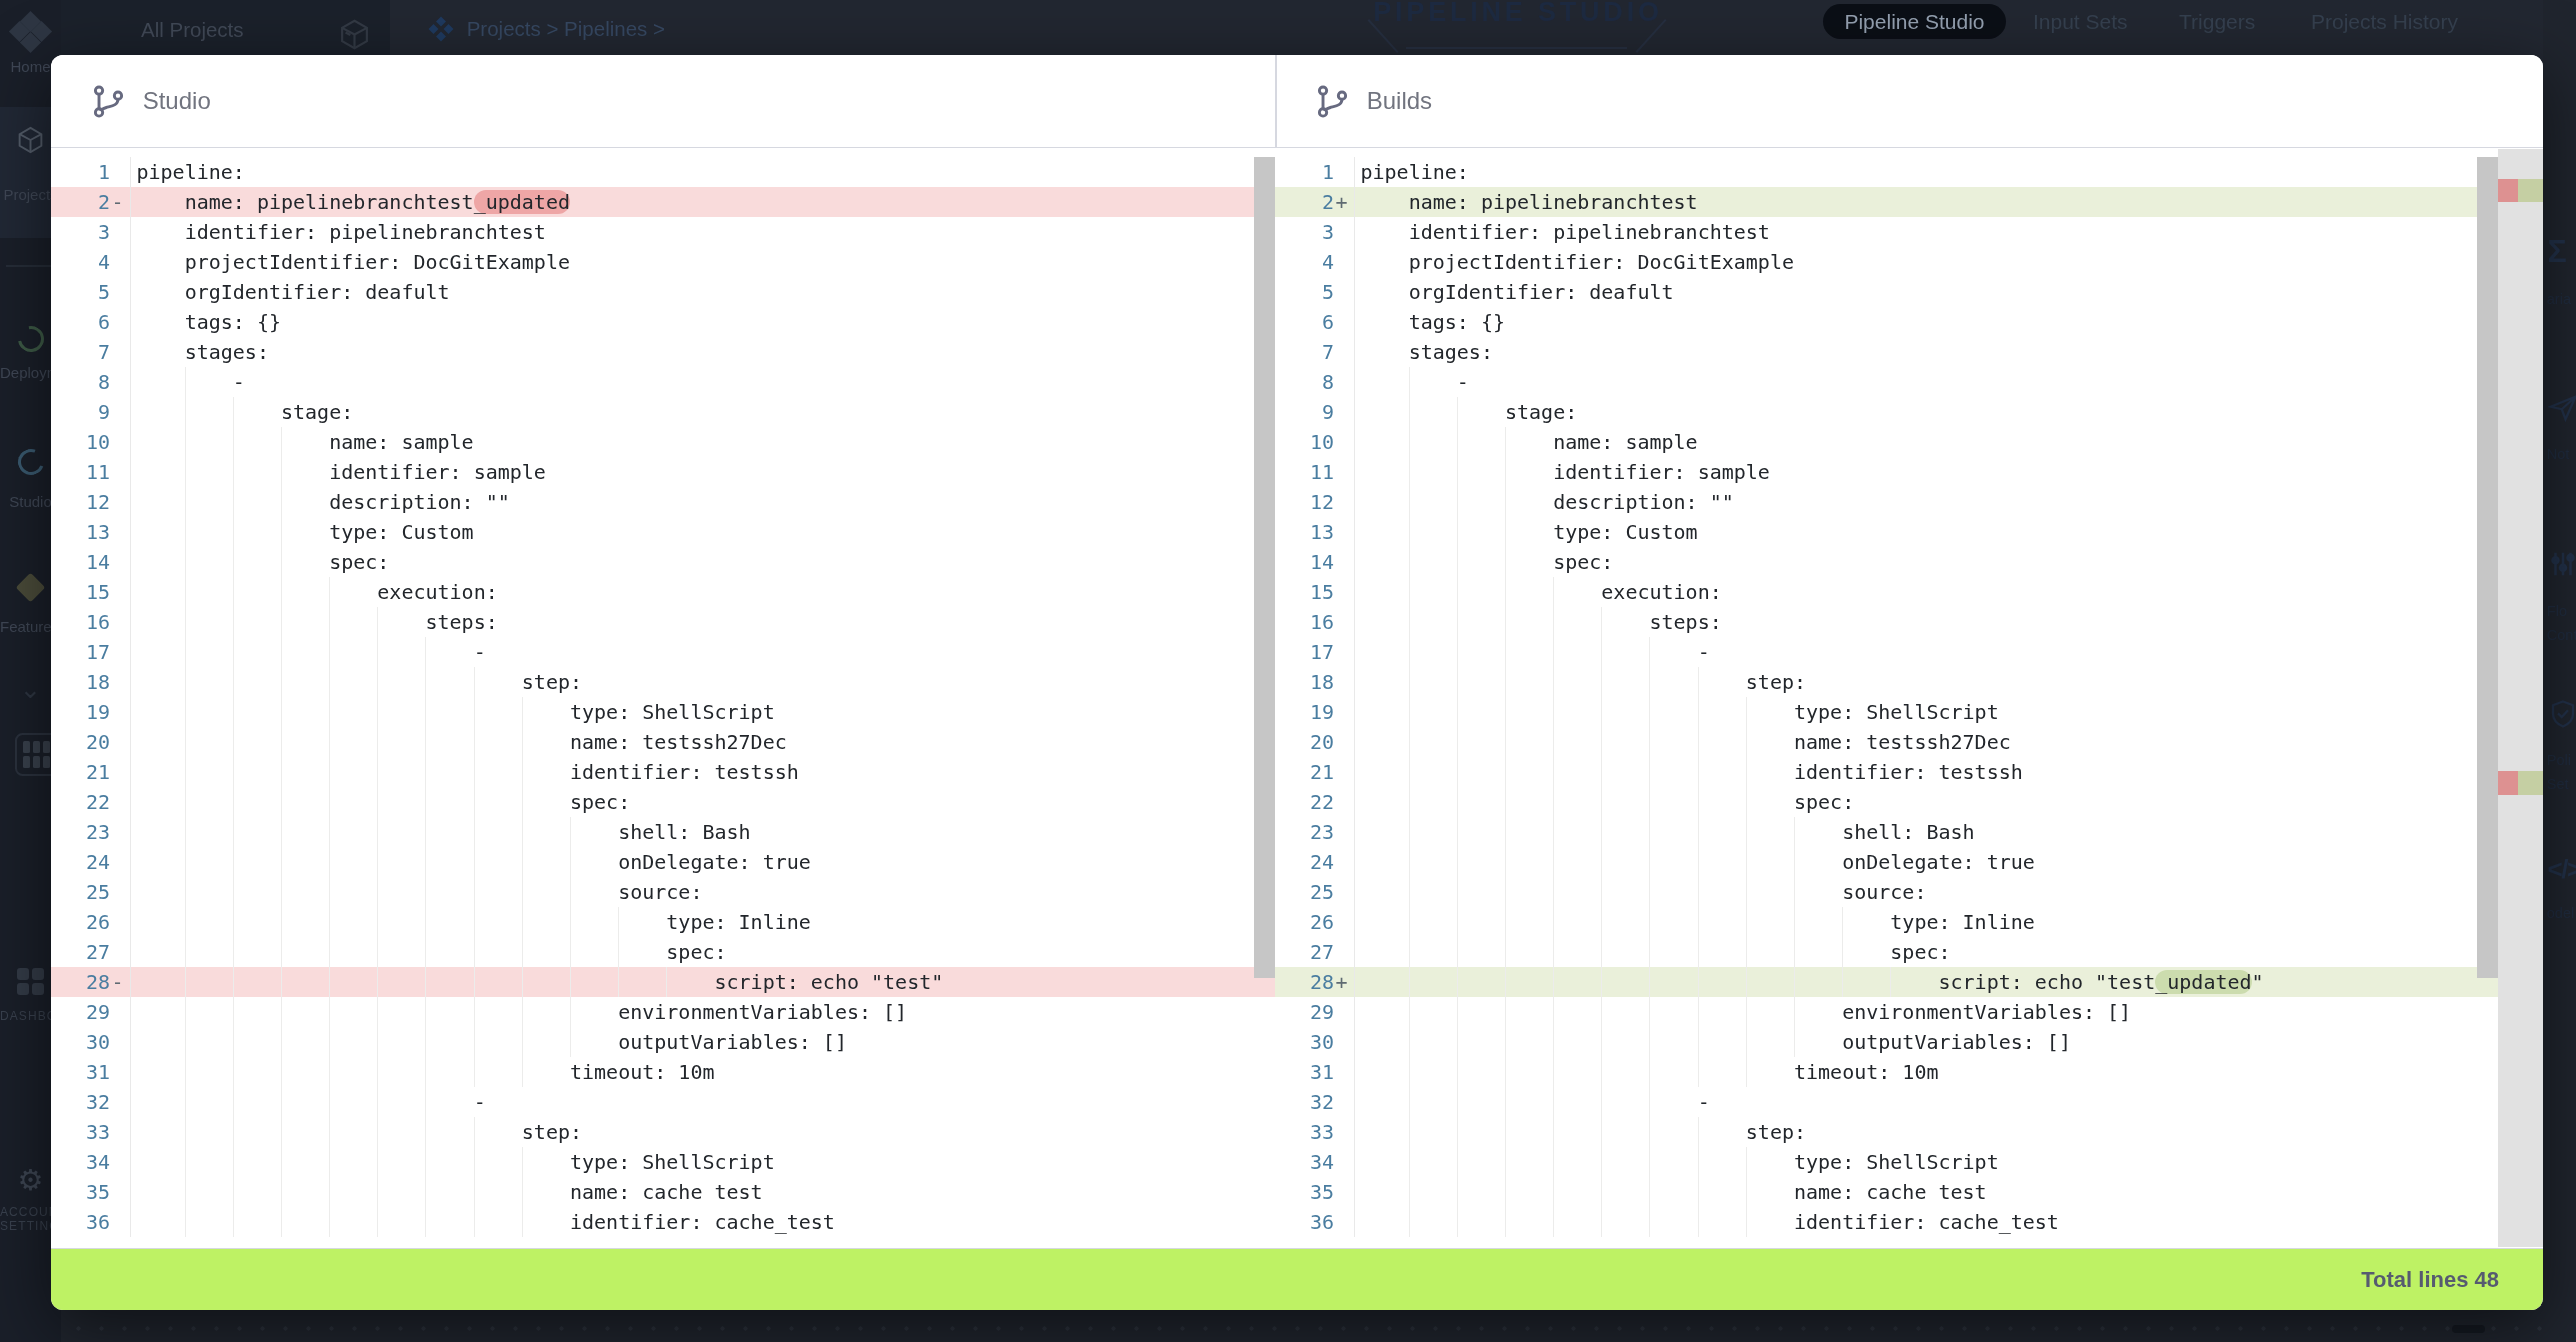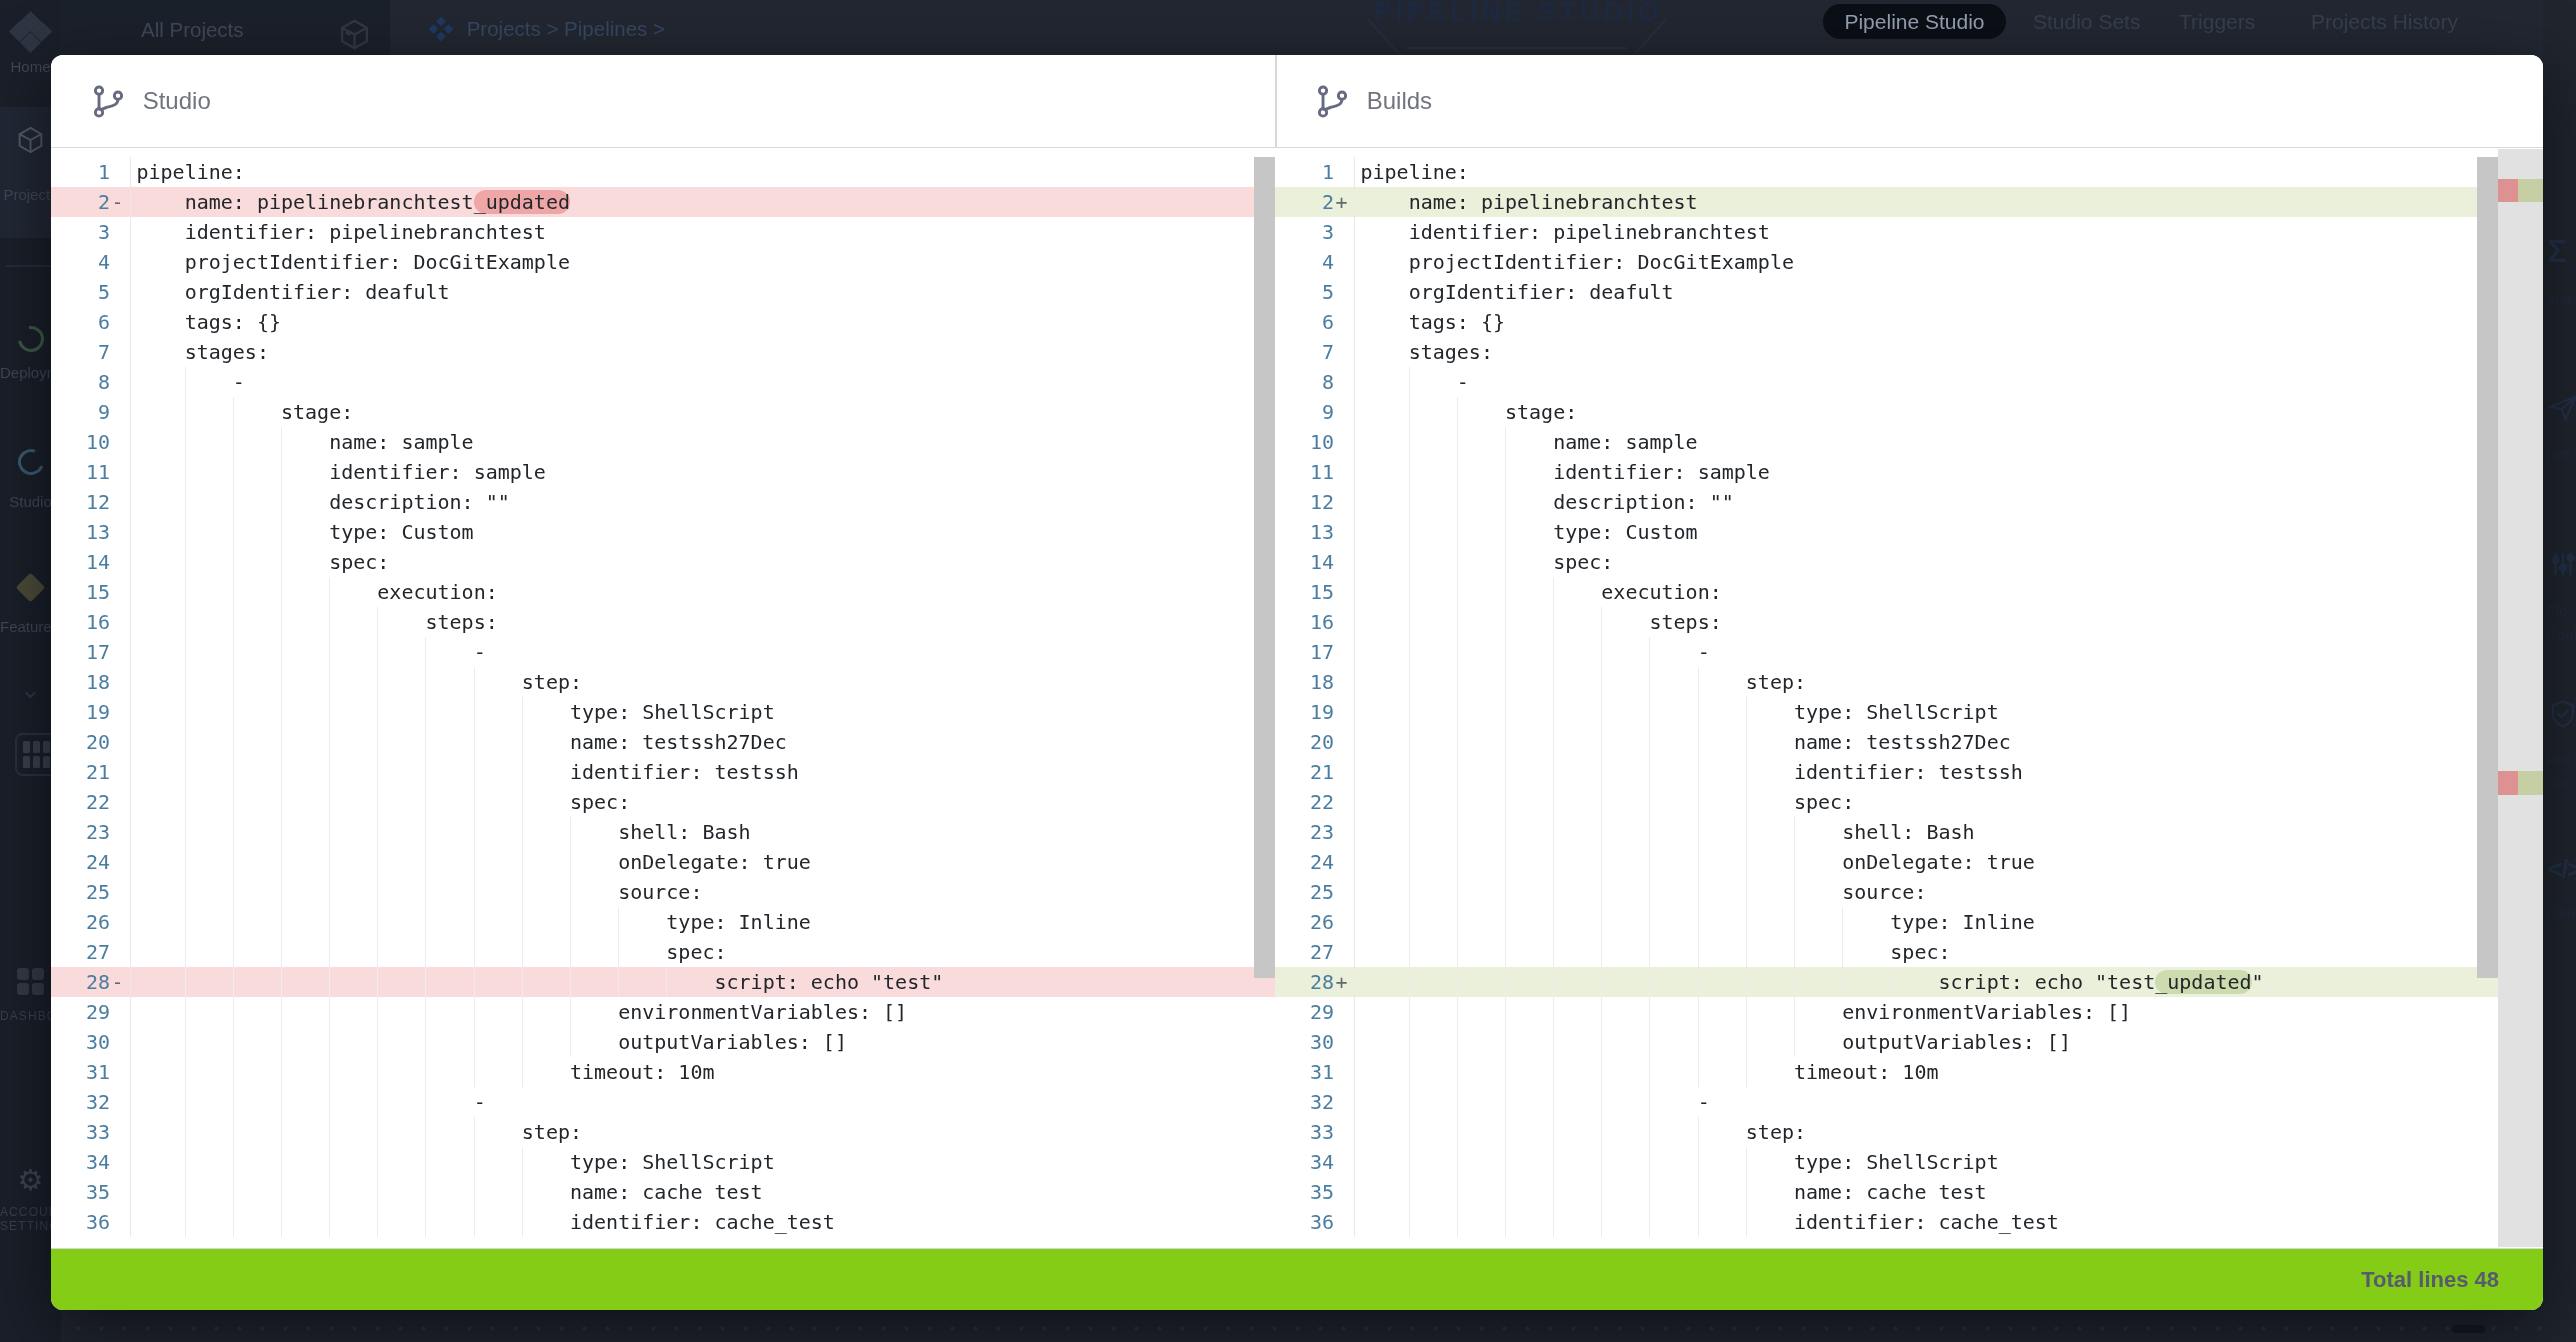--- a/index.html
+++ b/index.html
@@ -92,21 +92,21 @@
   .hl{display:inline;border-radius:12px;} .hl.del{background:#eea6a6;} .hl.add{background:#ccdcae;}
   .vslider{position:absolute;top:8.4px;width:21px;height:821px;background:#c6c6c6;z-index:5;}
   .pl .vslider{right:0;} .pr .vslider{left:1202px;}
   .ruler{position:absolute;left:1223px;top:0;bottom:0;width:45px;background:#e1e1e1;z-index:4;}
   .mark{position:absolute;left:0;width:100%;}
   .mark .md{position:absolute;left:0;top:0;bottom:0;width:20px;background:#dd9191;}
   .mark .ma{position:absolute;left:20px;top:0;bottom:0;right:0;background:#c5cfa3;}
   .mark.m1{top:30px;height:23px;} .mark.m2{top:622px;height:23.6px;}
 
   .mfoot{position:absolute;left:0;bottom:0;width:100%;height:62px;border-top:1.5px solid #d6d8e0;
-    background:#84cc16;display:flex;align-items:center;justify-content:flex-end;padding-right:44px;box-sizing:border-box;}
+    background:#bef264;display:flex;align-items:center;justify-content:flex-end;padding-right:44px;box-sizing:border-box;}
   .mfoot span{font-size:22px;font-weight:700;color:#565b70;}
 </style>
 </head>
 <body>
 
 <div class="canvas"></div>
 <i class="cbar"></i>
 
 <header class="topnav">
   <div class="ap-block">
@@ -121,21 +121,21 @@
       <path d="M12 2 16 6 12 10 8 6Z M6 8 10 12 6 16 2 12Z M18 8 22 12 18 16 14 12Z M12 14 16 18 12 22 8 18Z"></path>
     </svg>
     <span class="crumb-text">Projects &gt; Pipelines &gt;</span>
   </div>
   <div class="watermark">PIPELINE STUDIO</div>
   <i class="hexl"></i>
   <i class="hexr"></i>
   <i class="hexb"></i>
   <nav>
     <div class="tab-pill">Pipeline Studio</div>
-    <div class="tab tab-is">Studio Sets</div>
+    <div class="tab tab-is">Input Sets</div>
     <div class="tab tab-tr">Triggers</div>
     <div class="tab tab-eh">Projects History</div>
   </nav>
 </header>
 
 <aside class="lsb">
   <div class="item" style="top:12px;">
     <div class="logo4">
         <i></i>
         <i></i>

